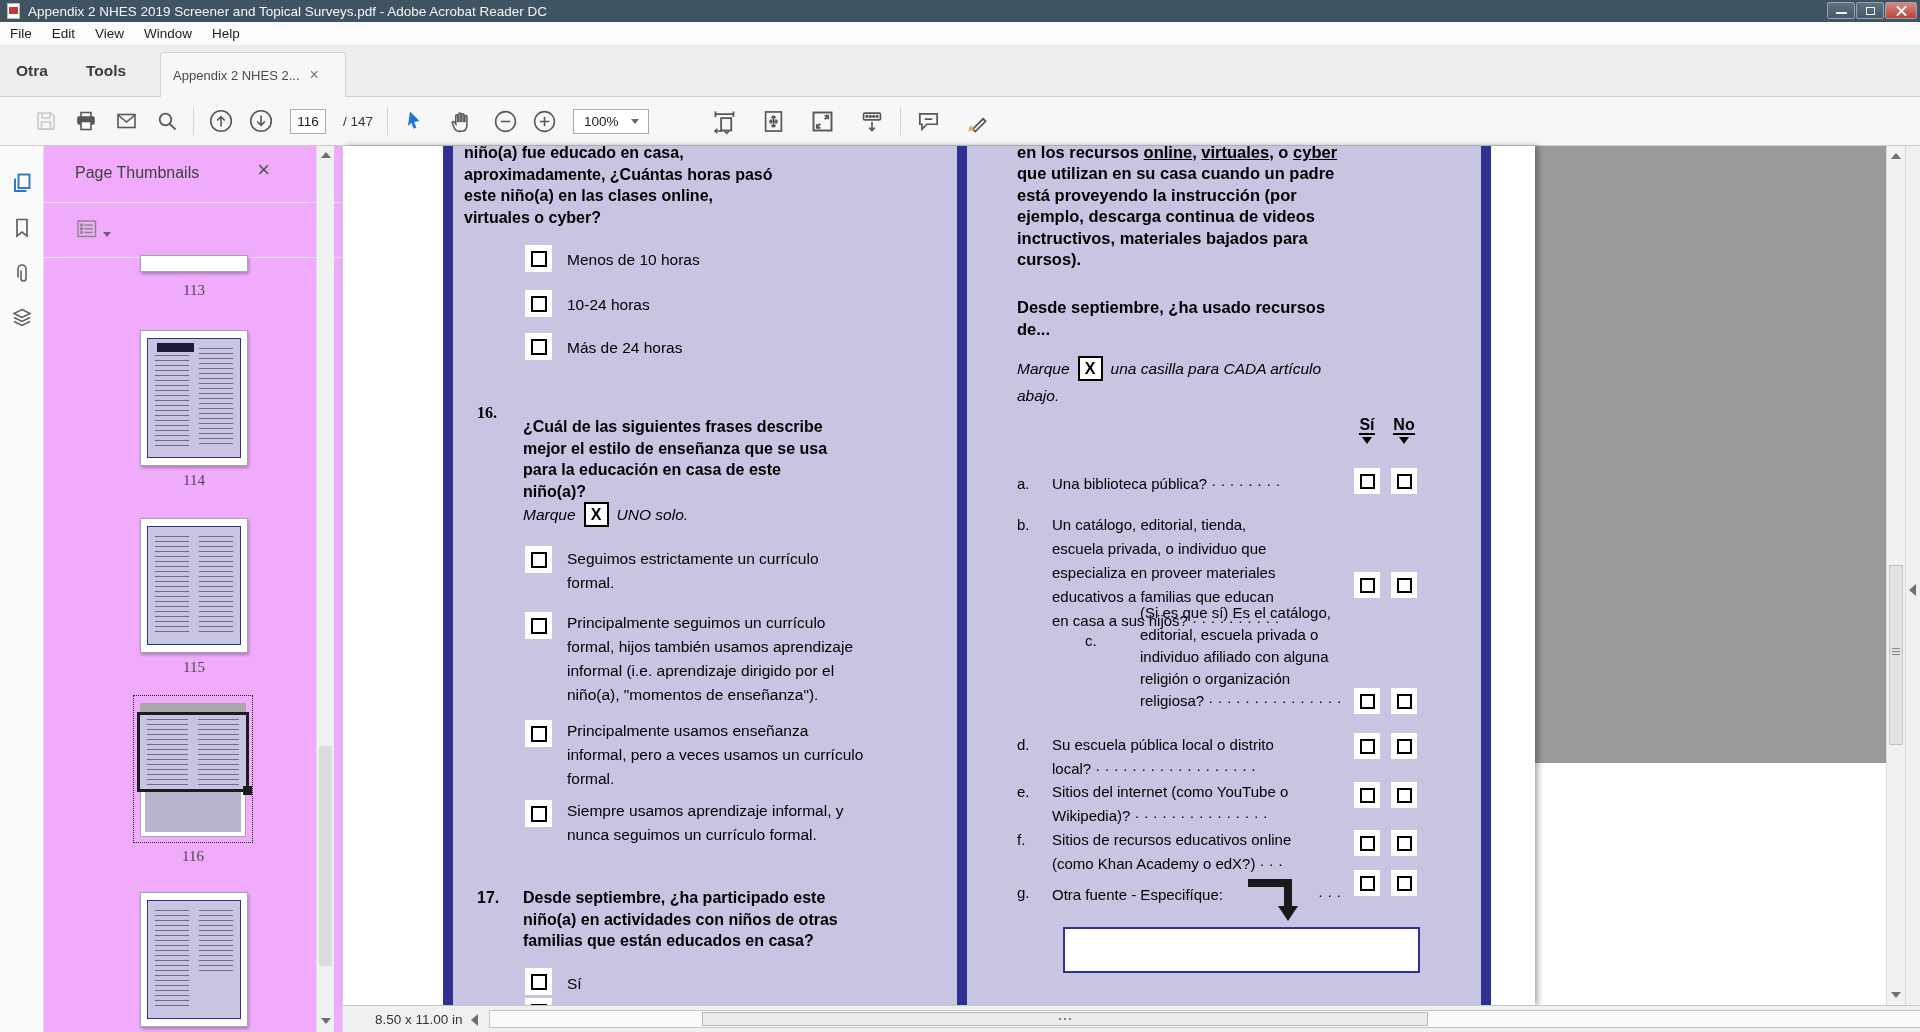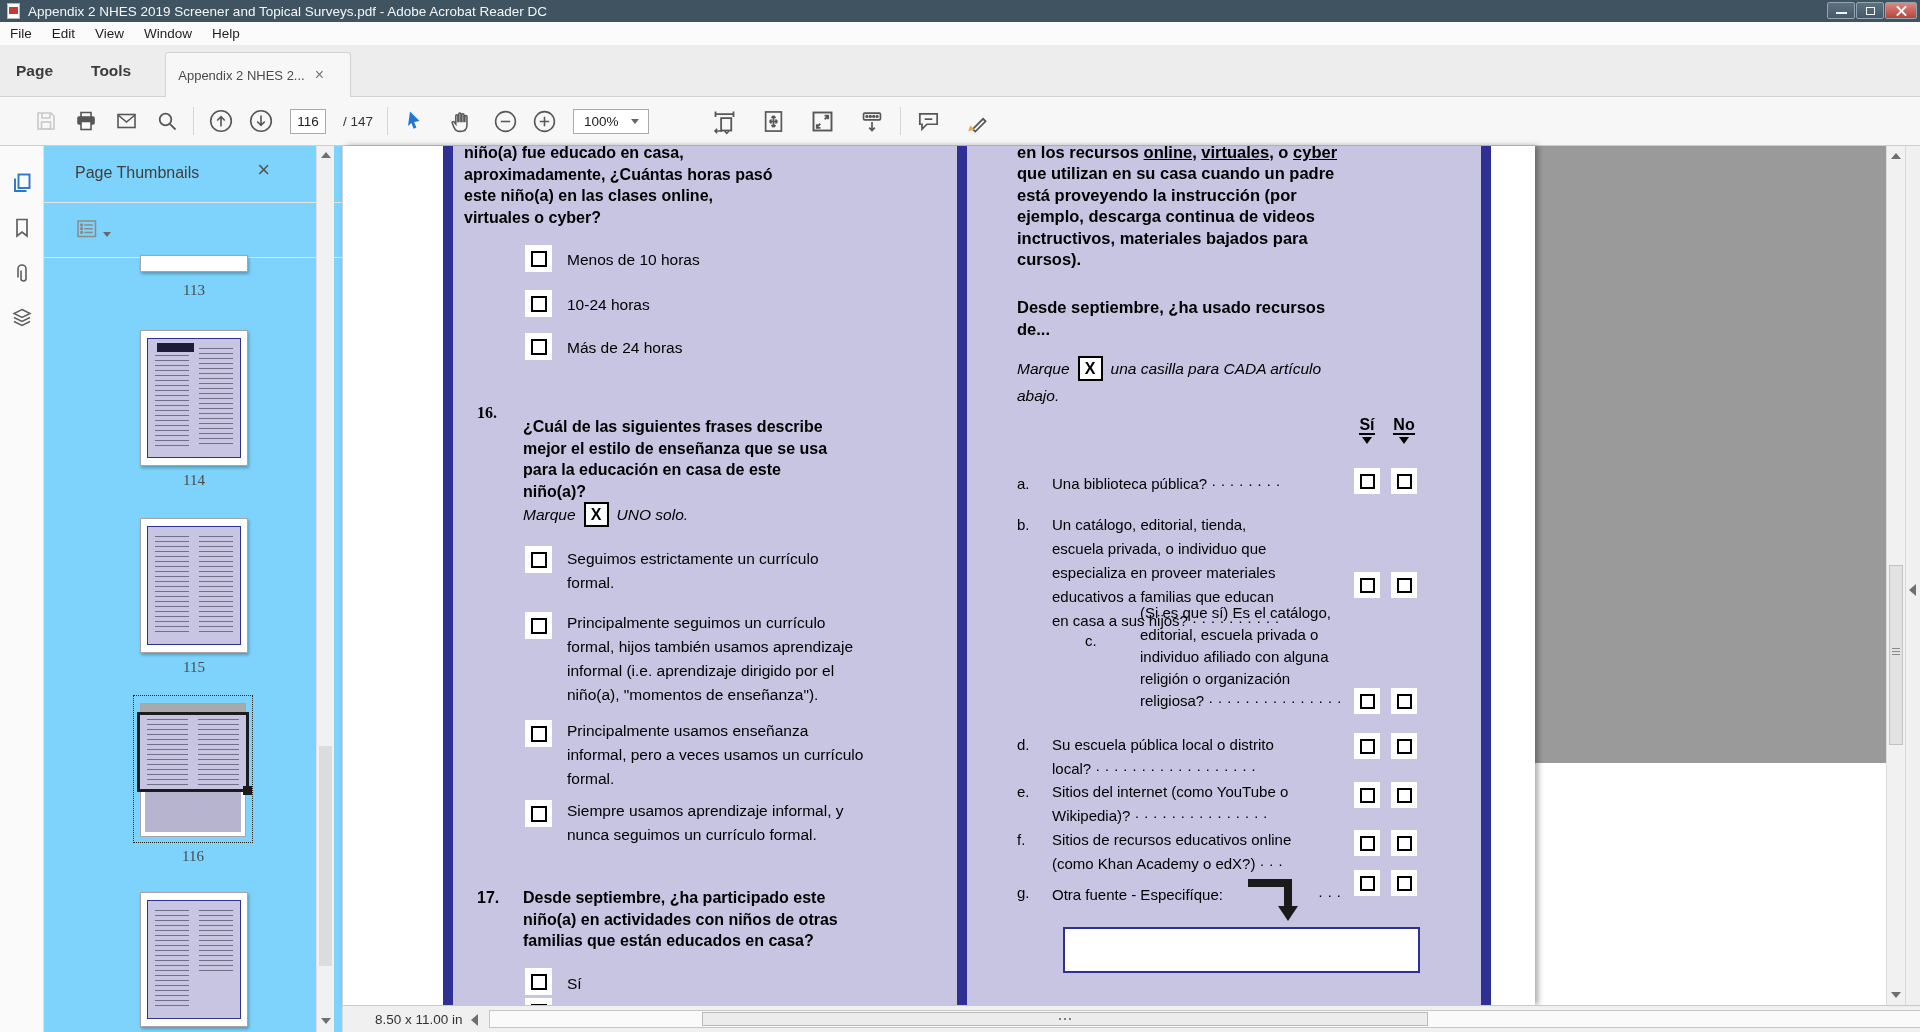--- a/index.html
+++ b/index.html
@@ -35,21 +35,21 @@
   .tbtn { display:flex; align-items:center; justify-content:center; }
   .tsep { width:1px; height:28px; background:#d4d4d4; margin:0 14px; }
   .pagein { width:36px; height:25px; border:1px solid #ababab; background:#fff; text-align:center; font-size:13.5px; color:#222; font-family:"Liberation Sans",sans-serif; }
   .pagetotal { font-size:13.5px; color:#333; margin-left:17px; }
   .zoombox { width:76px; height:25px; border:1px solid #ababab; background:#fff; display:flex; align-items:center; font-size:13.5px; color:#222; padding-left:10px; margin-left:16px; }
   .caret { width:0; height:0; border-left:4px solid transparent; border-right:4px solid transparent; border-top:5px solid #666; margin-left:12px; }
 
   
   .rail { position:absolute; left:0; top:146px; width:44px; height:886px; background:#fafafa; border-right:1px solid #e2e2e2; }
   .rail .ric { position:absolute; left:10px; width:24px; height:24px; }
-  .panel { position:absolute; left:44px; top:146px; width:299px; height:886px; background:#7dd3fc; border-right:1px solid #d9d9d9; overflow:hidden; }
+  .panel { position:absolute; left:44px; top:146px; width:299px; height:886px; background:#f0abfc; border-right:1px solid #d9d9d9; overflow:hidden; }
   .panelhead { position:absolute; left:0; top:0; width:100%; height:57px; border-bottom:1px solid #e3e3e3; }
   .panelhead .pt { position:absolute; left:31px; top:18px; font-size:16px; color:#3f3f3f; }
   .panelhead .pclose { position:absolute; right:72px; top:13px; font-size:22px; color:#555; line-height:1; }
   .panelopts { position:absolute; left:0; top:57px; width:100%; height:55px; border-bottom:1px solid #e3e3e3; }
   .optbtn { position:absolute; left:30px; top:14px; display:flex; align-items:flex-end; }
 
   .thumb-page { position:absolute; background:#fff; border:1px solid #a5a5a5; box-shadow:1px 2px 3px rgba(0,0,0,.28); }
   .tinner { position:absolute; left:6%; top:5%; right:6%; bottom:5%; background:#c8c5e2; border:1px solid #2e3192; }
   .tcol { position:absolute; top:8%; bottom:8%; width:38%; background:repeating-linear-gradient(180deg, rgba(40,40,60,.55) 0 1px, transparent 1px 5px); }
   .tcol.l { left:7%; } .tcol.r { left:55%; }
@@ -120,21 +120,21 @@
 
   <div class="menubar">
     <span>File</span>
     <span>Edit</span>
     <span>View</span>
     <span>Window</span>
     <span>Help</span>
   </div>
 
   <div class="tabbar">
-    <div class="apptab" style="margin-left:4px">Page</div>
+    <div class="apptab" style="margin-left:4px">Otra</div>
     <div class="apptab" style="margin-left:14px">Tools</div>
     <div class="doctab">
       <span>Appendix 2 NHES 2...</span>
       <span class="tclose">×</span>
     </div>
   </div>
 
   <div class="toolbar">
     <div class="tbtn" style="margin-left:34px">
       <svg width="24" height="24" viewBox="0 0 24 24" fill="none" stroke="#c9c9c9" stroke-width="1.6">

